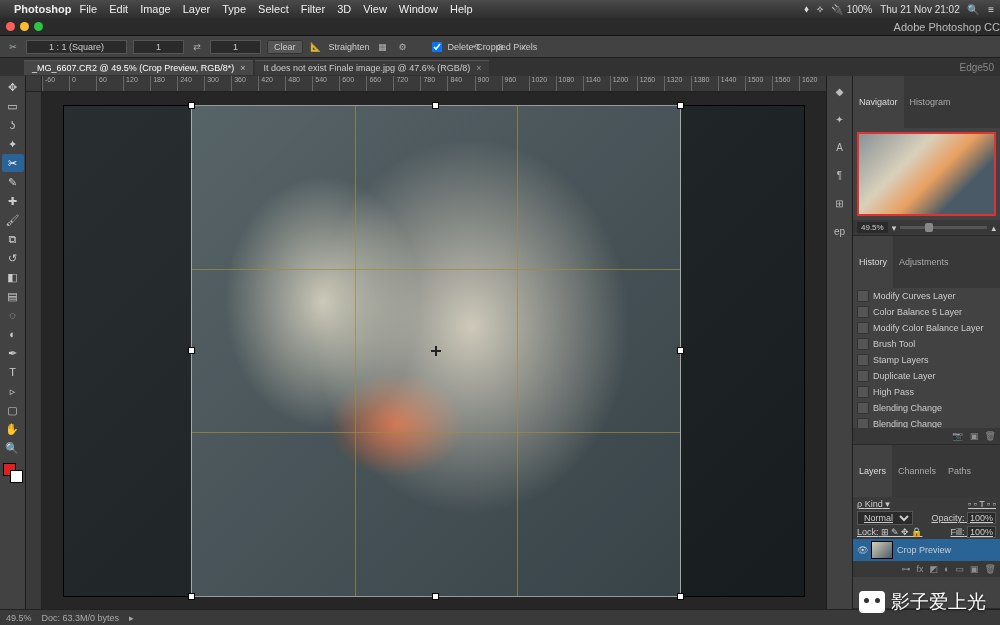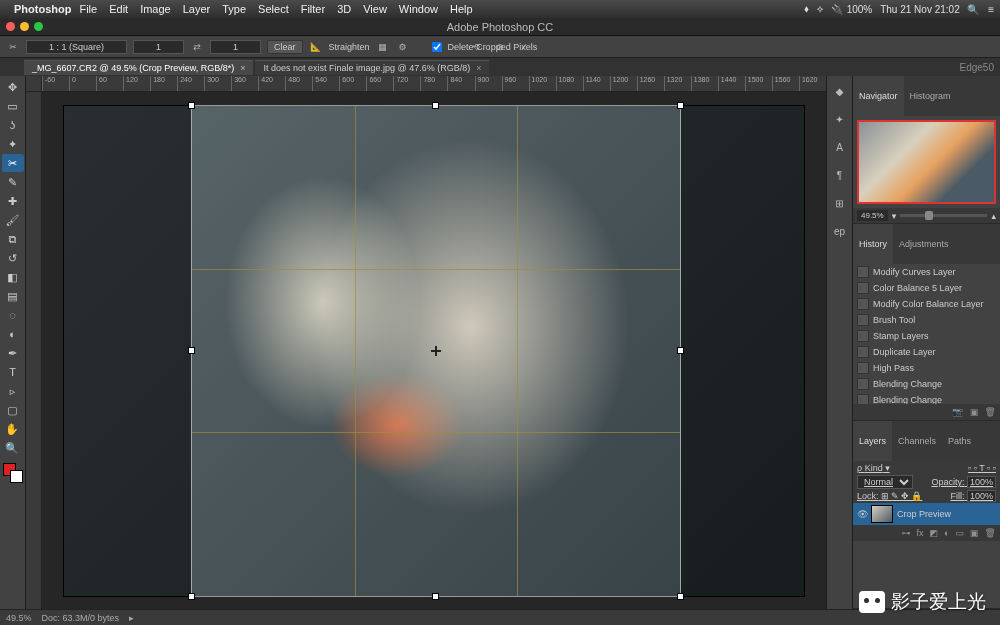--- a/index.html
+++ b/index.html
@@ -7,21 +7,21 @@
 
 
 .menubar { height: 18px; background: linear-gradient(#4a4a4a,#2e2e2e); display: flex; align-items: center; padding: 0 6px; font-size: 11px; color: #eee; }
 .menubar .apple { margin-right: 8px; }
 .menubar .appname { font-weight: 600; margin-right: 8px; }
 .menubar .menuitem { margin-right: 12px; cursor: default; }
 .menubar .spacer { flex: 1; }
 .menubar .status { margin-left: 8px; font-size: 10px; opacity: .9; }
 
 
-.titlebar { height: 18px; background: #2a2a2a; display: flex; align-items: center; justify-content: center; position: relative; border-bottom: 1px solid #111; }
+.titlebar { height: 18px; background: #2a2a2a; display: flex; align-items: center; justify-content: flex-end; position: relative; border-bottom: 1px solid #111; }
 .titlebar .dots { position: absolute; left: 6px; display: flex; gap: 5px; }
 .titlebar .dot { width: 9px; height: 9px; border-radius: 50%; }
 .dot.r{background:#ff5f57}.dot.y{background:#febc2e}.dot.g{background:#28c840}
 .titlebar .title { font-size: 11px; color: #bbb; }
 
 
 .optbar { height: 22px; background: #424242; border-bottom: 1px solid #1e1e1e; display: flex; align-items: center; padding: 0 6px; gap: 6px; font-size: 9px; color: #ccc; }
 .optbar .field { background: #2a2a2a; border: 1px solid #555; padding: 1px 22px; min-width: 26px; text-align: right; }
 .optbar .btn { background: #555; border: 1px solid #333; padding: 1px 6px; border-radius: 2px; }
 .optbar .chk { display: inline-flex; gap: 6px; margin-left: 16px; }
@@ -77,21 +77,21 @@
 .cropbox .center::before{left:4px;top:0;width:2px;height:10px}
 .cropbox .center::after{top:4px;left:0;height:2px;width:10px}
 
 
 .rdock { width: 26px; background: #424242; border-left: 1px solid #1e1e1e; display:flex; flex-direction:column; align-items:center; padding-top:6px; gap:10px; }
 .rdock .ico { width:18px; height:18px; color:#bbb; display:flex; align-items:center; justify-content:center; font-size:10px; }
 
 .panels { width: 148px; background: #424242; border-left: 1px solid #1e1e1e; display:flex; flex-direction:column; font-size:9px; }
 .panel { border-bottom: 1px solid #2a2a2a; }
 .panel .tabs { display:flex; background:#383838; }
-.panel .ptab { padding:15px 6px; color:#aaa; font-size:9px; }
+.panel .ptab { padding:21px 6px; color:#aaa; font-size:9px; }
 .panel .ptab.active { background:#424242; color:#ddd; }
 .nav-thumb { padding:4px; }
 .nav-thumb .thumb { width:100%; height:84px; background:linear-gradient(135deg,#8a9296,#d8d0bc 35%,#e8a060 55%,#4a5a66 75%); border:2px solid #d33; }
 .nav-zoom { display:flex; align-items:center; gap:4px; padding:2px 4px; background:#383838; }
 .nav-zoom .zval{ background:#2a2a2a; padding:1px 4px; font-size:8px; }
 .nav-zoom .slider{ flex:1; height:3px; background:#555; position:relative; }
 .nav-zoom .slider::after{content:"";position:absolute;left:28%;top:-3px;width:8px;height:9px;background:#888;border-radius:2px;}
 
 .history-list, .layers-list { max-height: 140px; overflow: hidden; }
 .hist-row { display:flex; align-items:center; gap:4px; padding:2px 4px; color:#ccc; }

